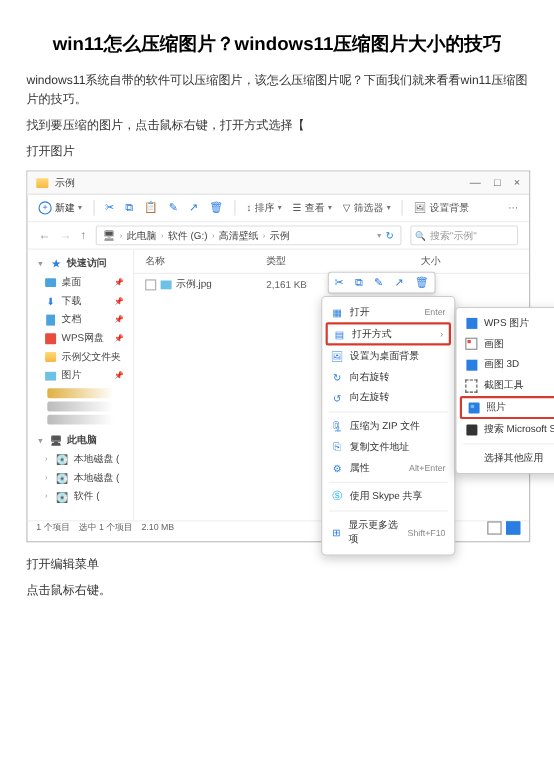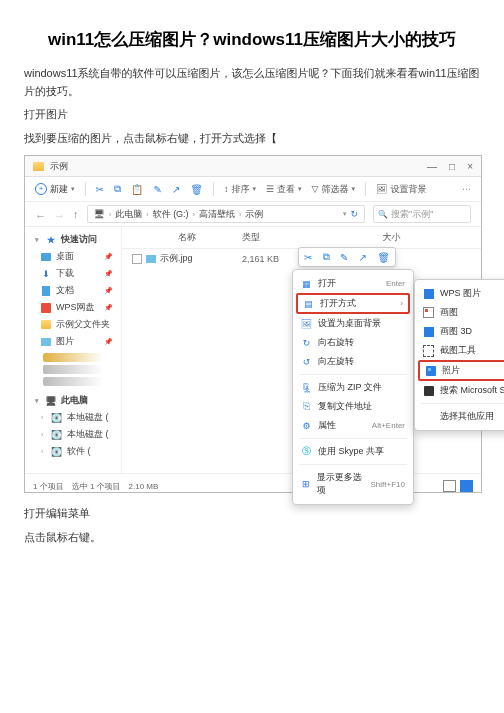--- a/index.html
+++ b/index.html
@@ -132,21 +132,21 @@
   .blur-line.short{width:60px;}
 
   .filepane { flex:1; position:relative; }
   .columns {
     display:flex;
     padding: 4px 10px;
     border-bottom:1px solid #eee;
     color:#555;
     font-size:9px;
   }
-  .col-name{flex:0 0 110px;text-align:center;}
+  .col-name{flex:0 0 110px;}
   .col-date{flex:0 0 115px;}
   .col-type{flex:0 0 70px;}
   .col-size{flex:1;text-align:center;}
 
   .filerow {
     display:flex;
     padding:3px 10px;
     align-items:center;
     font-size:9px;
   }
@@ -192,35 +192,35 @@
   .ico-paint{background:#fff;border:1px solid #888;width:9px;height:9px;position:relative;}
   .ico-paint::after{content:"";position:absolute;left:1px;top:1px;width:3px;height:3px;background:#e74c3c;}
   .ico-p3d{background:#2a7de1;width:10px;height:10px;}
   .ico-snip{width:10px;height:10px;border:1px dashed #555;}
   .ico-photos{background:#2a7de1;width:10px;height:10px;border-radius:1px;position:relative;}
   .ico-photos::after{content:"";position:absolute;left:2px;top:2px;width:3px;height:3px;background:#6ec1e4;}
   .ico-store{background:#333;width:10px;height:10px;border-radius:1px;}
 
   .statusbar{
     height:18px;border-top:1px solid #eee;
-    display:flex;align-items:flex-end;justify-content:space-between;
+    display:flex;align-items:flex-start;justify-content:space-between;
     padding:0 8px;font-size:8px;color:#666;
   }
   .view-icons{display:flex;gap:4px;}
   .view-icons span{width:11px;height:10px;border:1px solid #888;display:inline-block;}
   .view-icons span.active{background:#2a7de1;border-color:#2a7de1;}
 </style>
 </head>
 <body>
 
 <div class="page">
   <h1>win11怎么压缩图片？windows11压缩图片大小的技巧</h1>
   <p class="para">windows11系统自带的软件可以压缩图片，该怎么压缩图片呢？下面我们就来看看win11压缩图片的技巧。</p>
+  <p class="para">找到要压缩的图片，点击鼠标右键，打开方式选择【</p>
   <p class="para">打开图片</p>
-  <p class="para">找到要压缩的图片，点击鼠标右键，打开方式选择【</p>
 
   <div class="explorer">
 
     <div class="titlebar">
       <div class="title-left">
         <span class="folder-icon"></span>
         <span>示例</span>
       </div>
       <div class="win-controls">
         <span>—</span>

